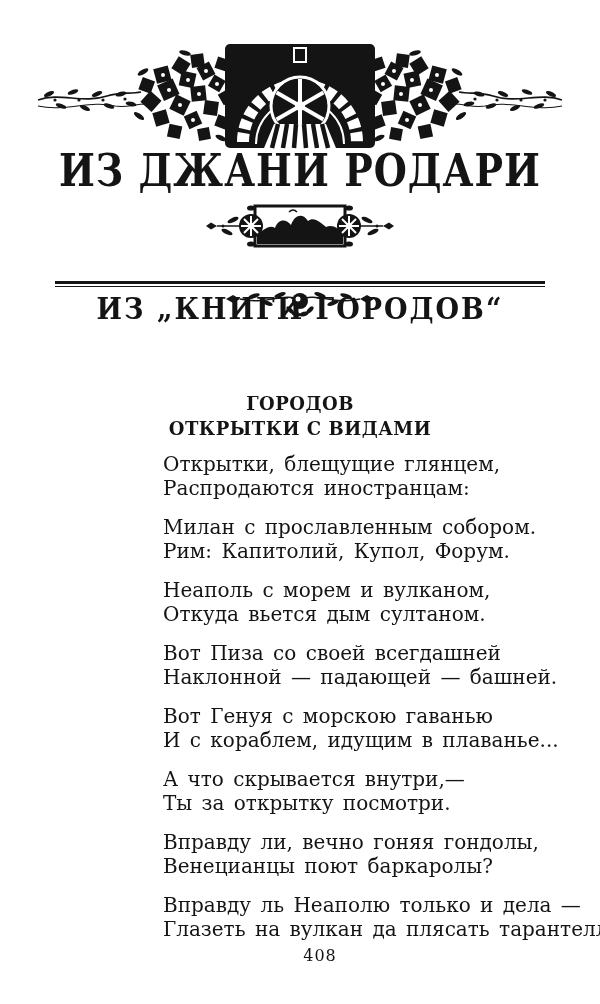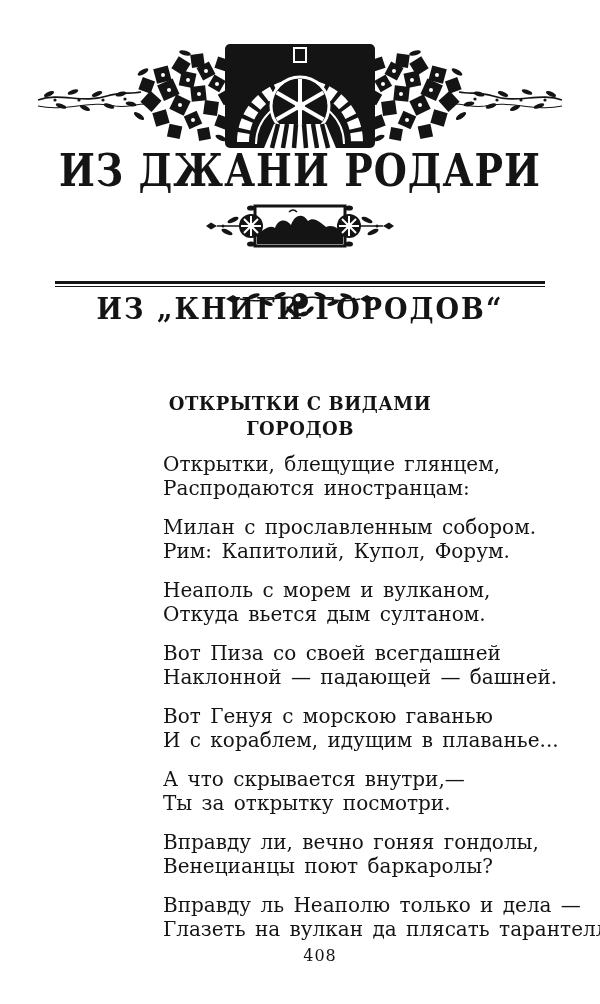--- a/index.html
+++ b/index.html
@@ -198,22 +198,22 @@
     <circle cx="88" cy="10" r="2.5" fill="#fff"></circle>
     <g class="ink">
       <ellipse cx="80" cy="21" rx="4.5" ry="2.2" transform="rotate(45 80 21)"></ellipse>
       <ellipse cx="86" cy="25" rx="4.5" ry="2.2" transform="rotate(15 86 25)"></ellipse>
       <ellipse cx="94" cy="25" rx="4.5" ry="2.2" transform="rotate(-15 94 25)"></ellipse>
       <ellipse cx="100" cy="21" rx="4.5" ry="2.2" transform="rotate(-45 100 21)"></ellipse>
     </g>
   </svg>
 
   <div class="poem-title">
+    <div>ГОРОДОВ</div>
     <div>ОТКРЫТКИ С ВИДАМИ</div>
-    <div>ГОРОДОВ</div>
   </div>
 
   <div class="poem">
     <div class="stanza">
       <div class="poem-line">Открытки, блещущие глянцем,</div>
       <div class="poem-line">Распродаются иностранцам:</div>
     </div>
     <div class="stanza">
       <div class="poem-line">Милан с прославленным собором.</div>
       <div class="poem-line">Рим: Капитолий, Купол, Форум.</div>

